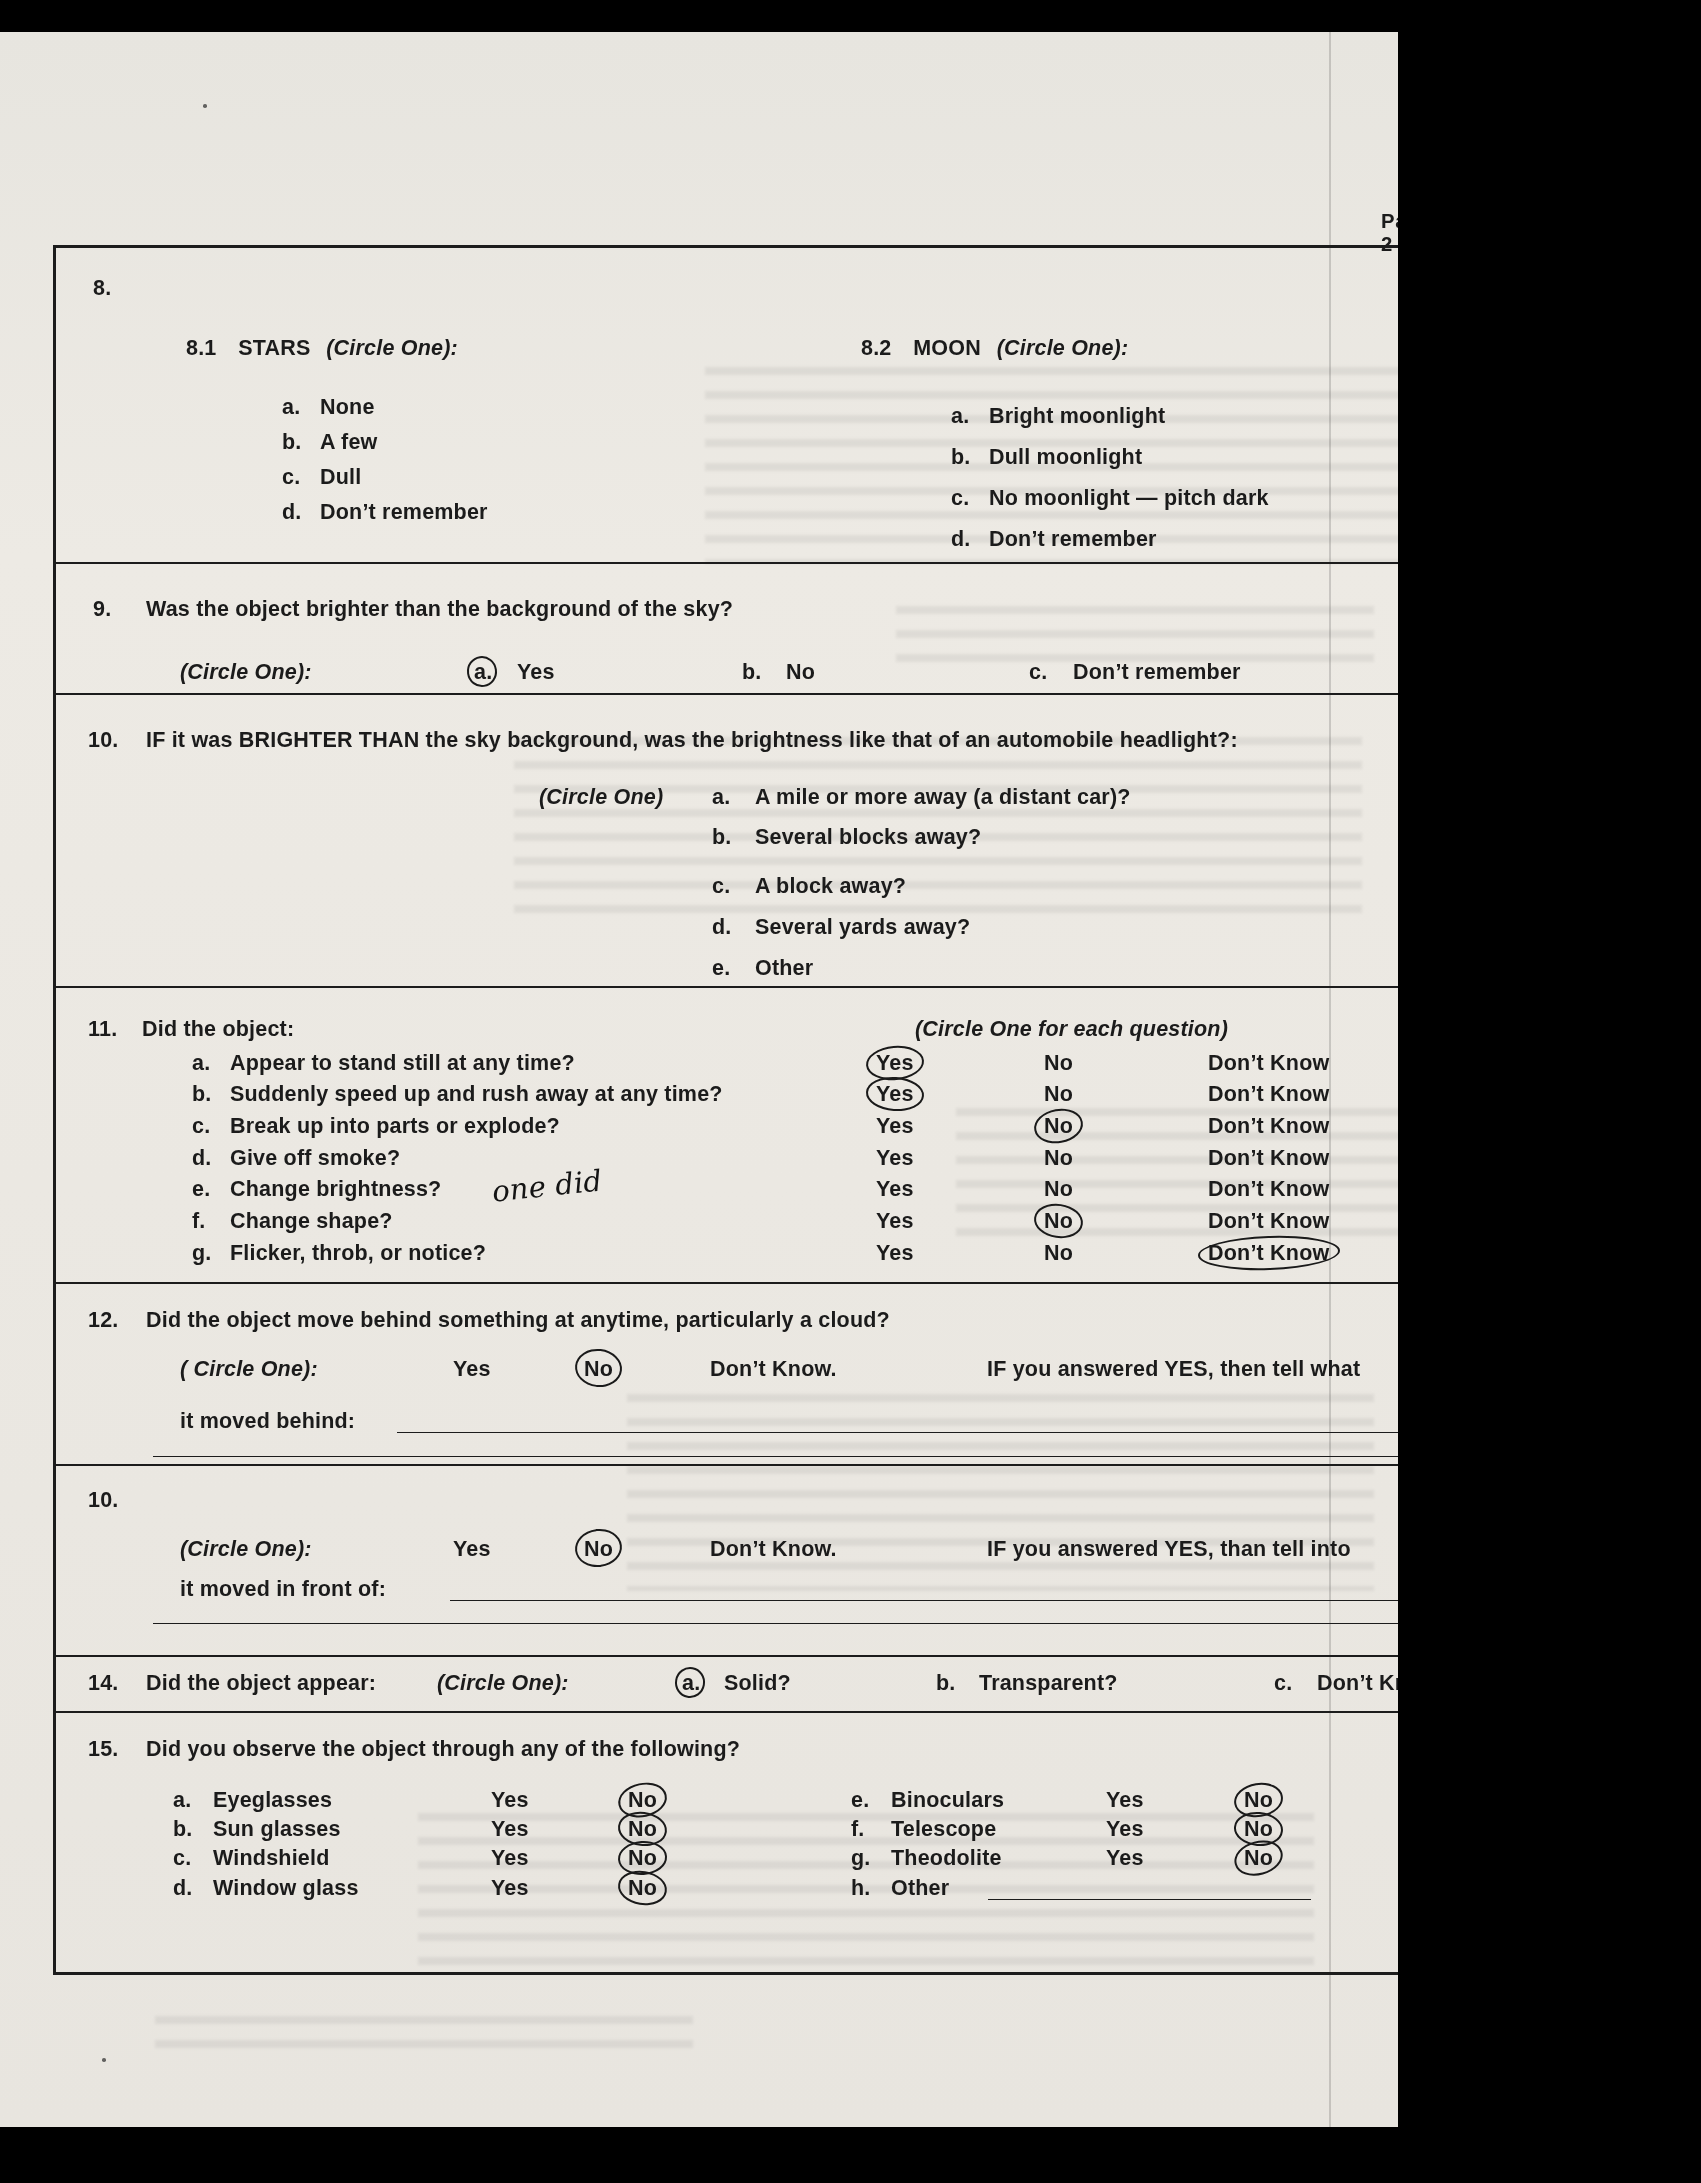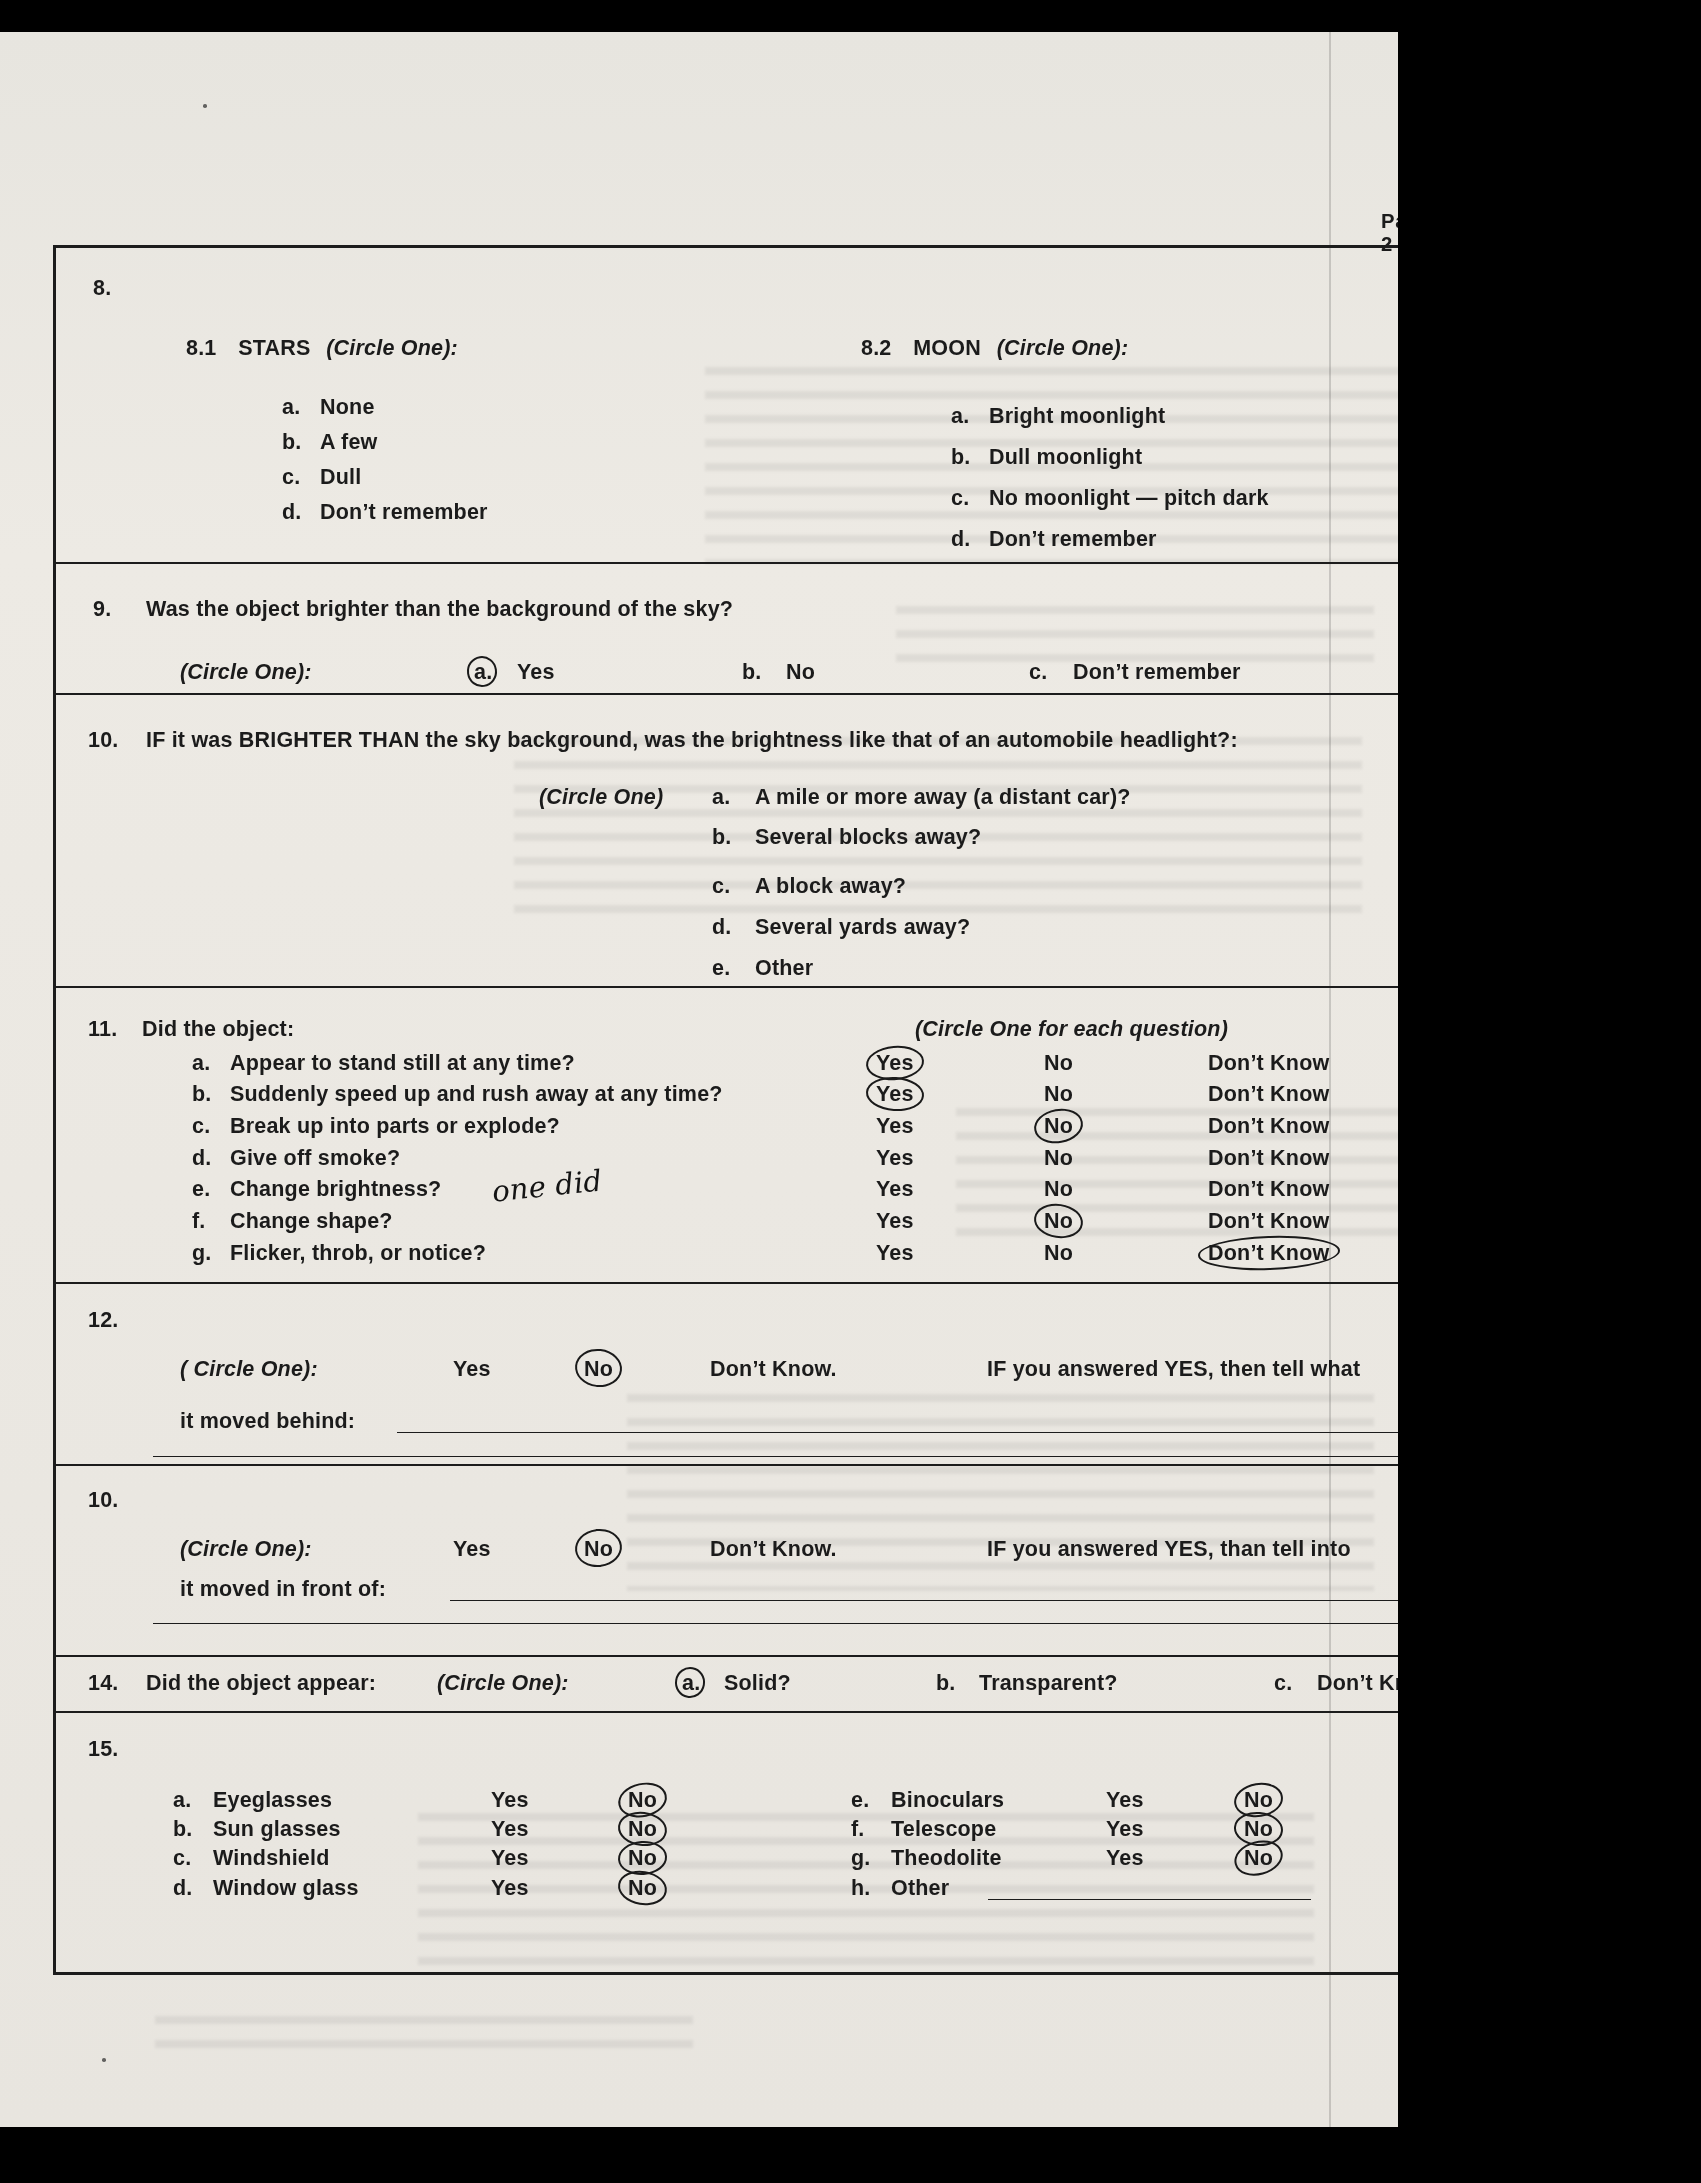--- a/index.html
+++ b/index.html
@@ -183,20 +183,21 @@
         <span class="pos" style="left:136px">g.</span>
         <span class="pos" style="left:174px">Flicker, throb, or notice?</span>
         <span class="pos" style="left:820px">Yes</span>
         <span class="pos" style="left:988px">No</span>
         <span class="pos circled" style="left:1152px;--rot:-2deg">Don’t Know</span>
       </div>
     </section>
 
     <section style="height:182px">
       <span class="pos" style="left:32px;top:24px">12.</span>
+      <span class="pos" style="left:90px;top:24px">Did the object move behind something at anytime, particularly a cloud?</span>
 
       <i class="pos it" style="left:124px;top:73px">( Circle One):</i>
       <span class="pos" style="left:397px;top:73px">Yes</span>
       <span class="pos c-tall circled" style="left:528px;top:73px;--rot:6deg">No</span>
       <span class="pos" style="left:654px;top:73px">Don’t Know.</span>
       <span class="pos" style="left:931px;top:73px">IF you answered YES, then tell what</span>
 
       <span class="pos" style="left:124px;top:125px">it moved behind:</span>
       <div class="blank" style="left:341px;top:148px;width:1050px"></div>
       <div class="blank" style="left:97px;top:172px;width:1297px"></div>
@@ -223,20 +224,21 @@
       <span class="pos c-sm circled" style="left:626px;top:14.3px;--rot:10deg">a.</span>
       <span class="pos" style="left:668px;top:14.3px">Solid?</span>
       <span class="pos" style="left:880px;top:14.3px">b.</span>
       <span class="pos" style="left:923px;top:14.3px">Transparent?</span>
       <span class="pos" style="left:1218px;top:14.3px">c.</span>
       <span class="pos" style="left:1261px;top:14.3px">Don’t Know.</span>
     </section>
 
     <section style="height:263px">
       <span class="pos" style="left:32px;top:24px">15.</span>
+      <span class="pos" style="left:90px;top:24px">Did you observe the object through any of the following?</span>
 
       <div class="row" style="top:75px;height:29px">
         <span class="pos" style="left:117px">a.</span>
         <span class="pos" style="left:157px">Eyeglasses</span>
         <span class="pos" style="left:435px">Yes</span>
         <span class="pos circled" style="left:572px;--rot:-12deg">No</span>
       </div>
       <div class="row" style="top:104px;height:29px">
         <span class="pos" style="left:117px">b.</span>
         <span class="pos" style="left:157px">Sun glasses</span>

